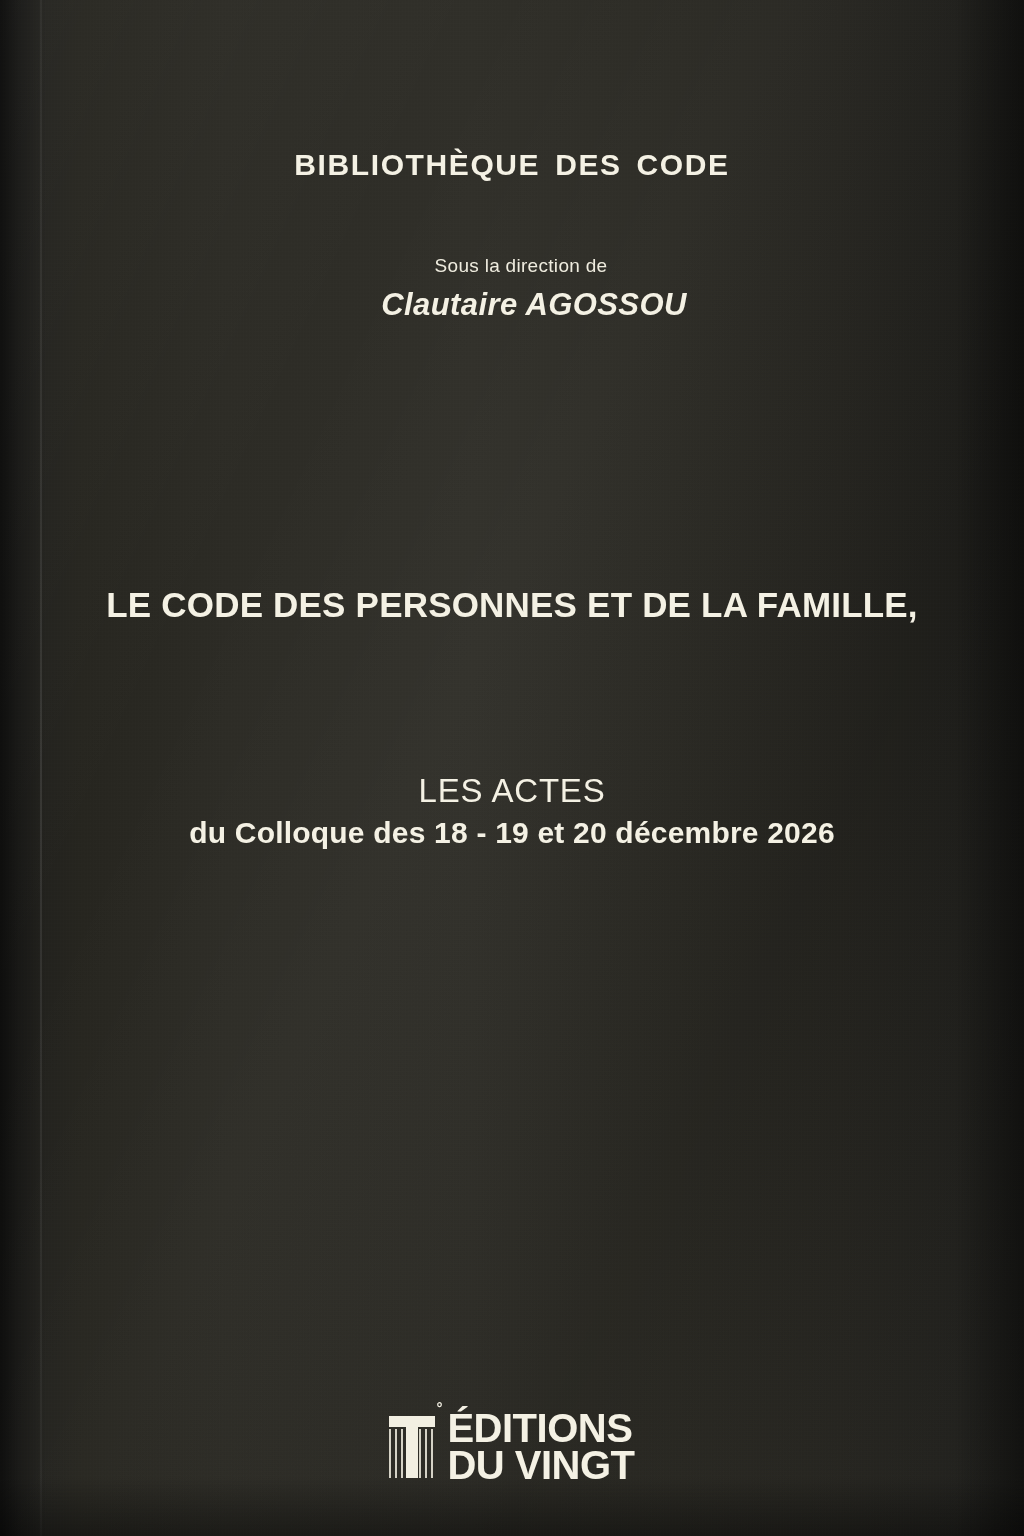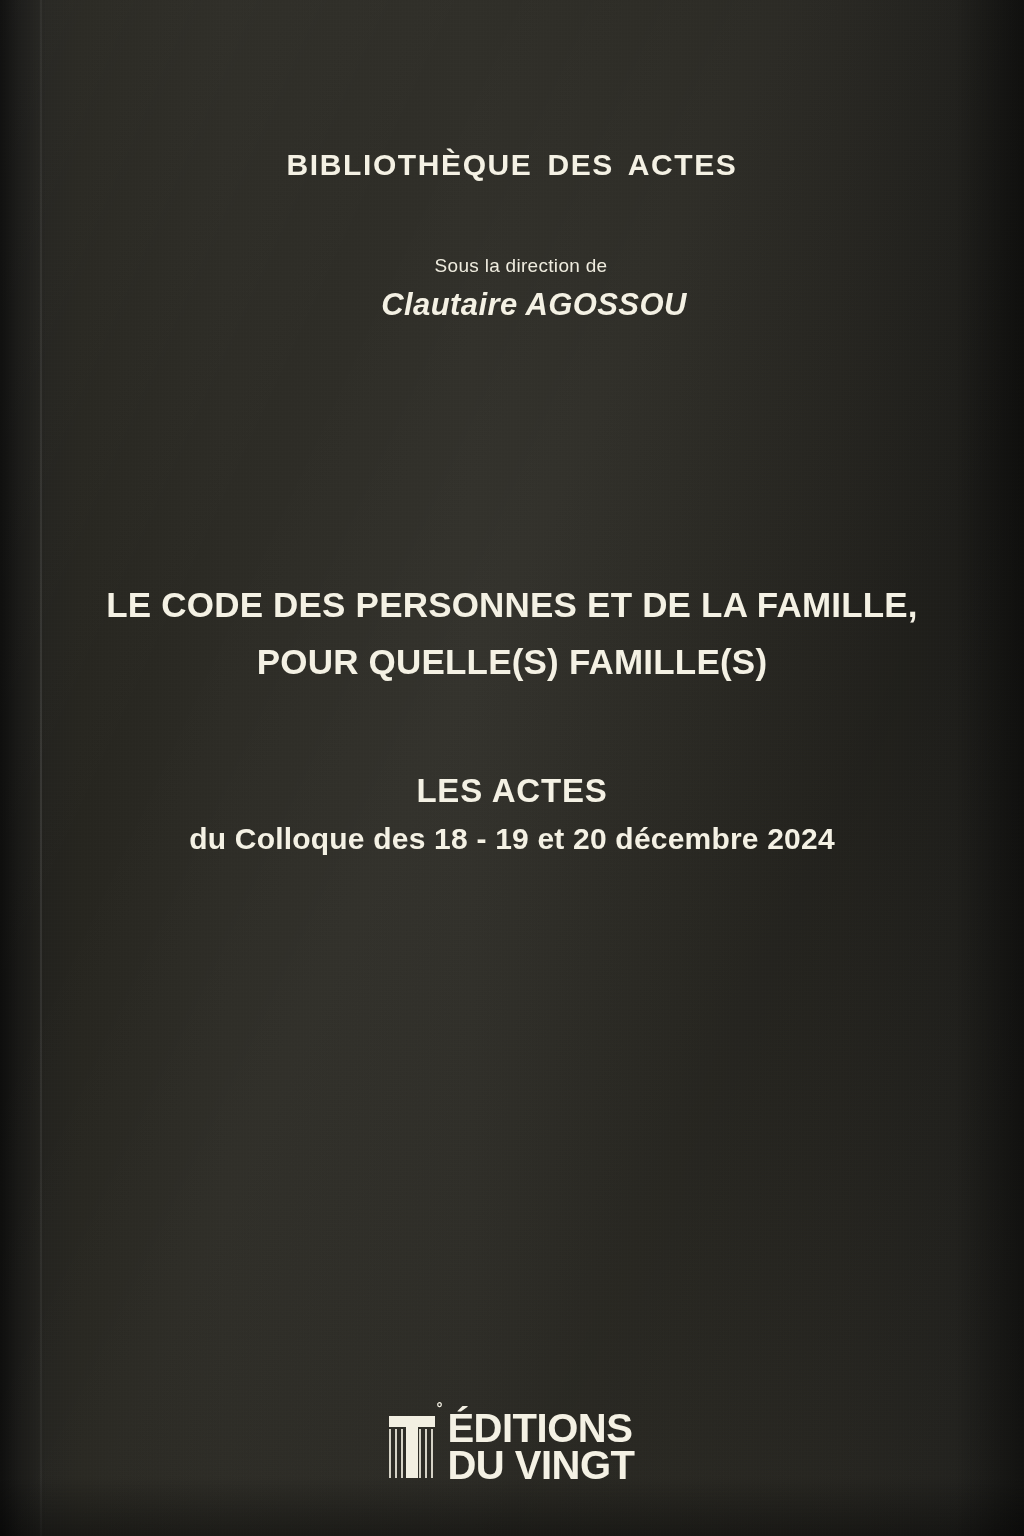--- a/index.html
+++ b/index.html
@@ -134,24 +134,24 @@
   }
 
   .actes-block {
     position: absolute;
     top: 772px;
     left: 40px;
     right: 40px;
   }
   .actes-title {
     font-size: 33px;
-    font-weight: bold;
+    font-weight: normal;
     letter-spacing: 0.8px;
     color: #f4f1e4;
-    margin-bottom: 12px;
+    margin-bottom: 6px;
     text-align: center;
   }
   .actes-sub {
     font-size: 30px;
     font-weight: bold;
     letter-spacing: 0.2px;
     color: #f4f1e4;
   }
 
   .publisher {
@@ -220,35 +220,34 @@
 
 <div class="cover">
   <div class="grain"></div>
   <div class="spine"></div>
   <div class="spine-line"></div>
   <div class="right-edge"></div>
   <div class="bottom-edge"></div>
 
   <div class="content">
 
-    <div class="collection">BIBLIOTHÈQUE DES  ACTES</div>
+    <div class="collection">BIBLIOTHÈQUE DES  CODE</div>
 
     <div class="direction-block">
       <div class="direction-label">Sous la direction  de</div>
       <div class="director-name">Clautaire AGOSSOU</div>
     </div>
 
     <div class="title-block">
       <div class="title-line">LE CODE DES PERSONNES ET DE LA FAMILLE,</div>
-      <div class="title-line">POUR QUELLE(S) FAMILLE(S)</div>
     </div>
 
     <div class="actes-block">
       <div class="actes-title">LES ACTES</div>
-      <div class="actes-sub">du Colloque des 18 - 19 et 20 décembre 2024</div>
+      <div class="actes-sub">du Colloque des 18 - 19 et 20 décembre 2026</div>
     </div>
 
     <div class="publisher">
       <div class="pub-mark">
         <div class="bar-top"></div>
         <div class="hatch"></div>
         <div class="stem"></div>
       </div>
       <div class="pub-text">
         <span class="pub-line1">

